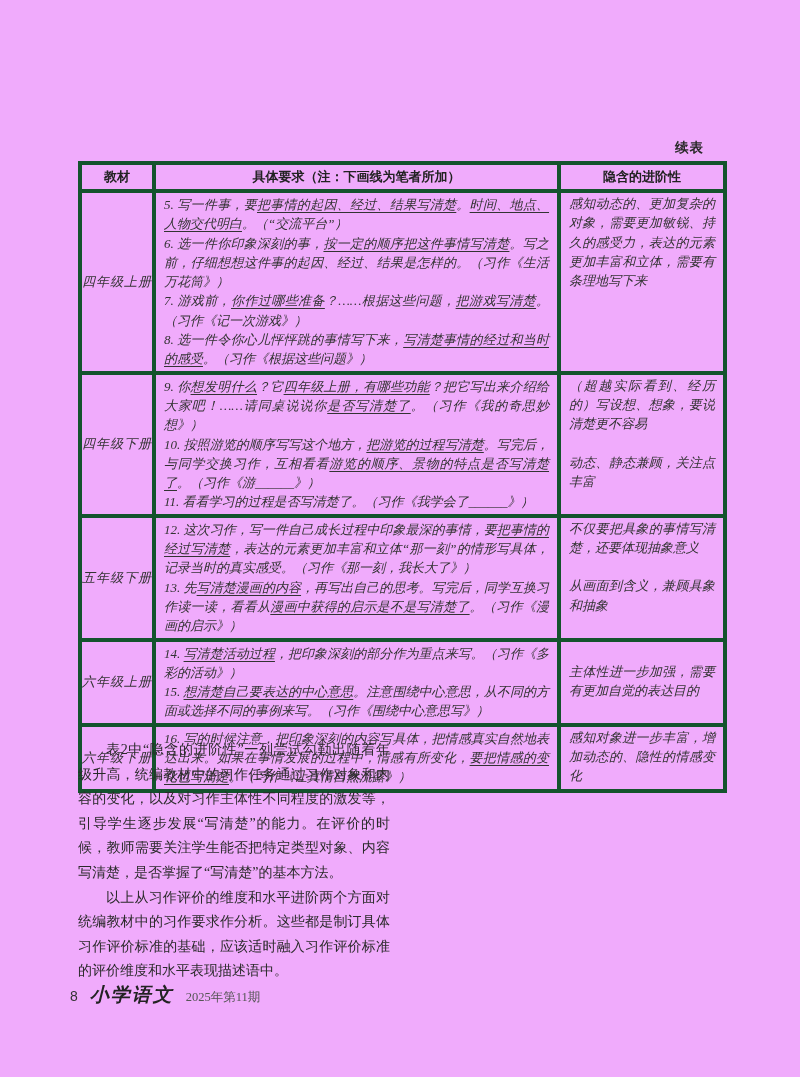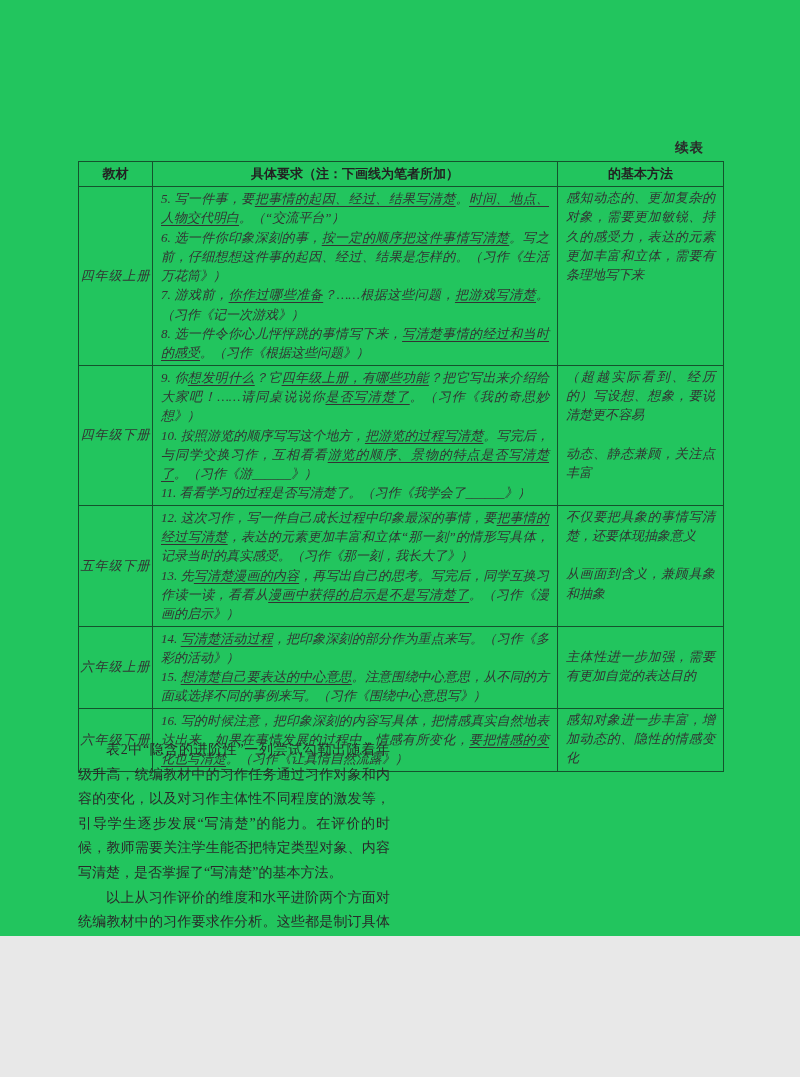--- a/index.html
+++ b/index.html
@@ -1,22 +1,22 @@
 <!DOCTYPE html>
 <html><head>
 <meta charset="utf-8">
 <style>
   * { margin: 0; padding: 0; box-sizing: border-box; }
   html, body { background: #e8e8e8; }
   .page {
     position: relative;
     width: 800px;
-    height: 936px;
+    height: 1077px;
     margin: 0 auto;
-    background: #22c55e;
+    background: #f0abfc;
     color: #2a2a2a;
     font-family: "Liberation Serif", "DejaVu Serif", serif;
     overflow: hidden;
   }
   
   .continued {
     position: absolute;
     top: 139px;
     right: 96px;
     font-size: 13.5px;
@@ -26,21 +26,21 @@
   
   table.req-table {
     position: absolute;
     left: 78px;
     top: 161px;
     width: 645px;
     border-collapse: collapse;
     table-layout: fixed;
   }
   table.req-table th, table.req-table td {
-    border: 1px solid #14532d;
+    border: 4px solid #14532d;
   }
   table.req-table th {
     font-family: "Liberation Sans", "DejaVu Sans", sans-serif;
     font-weight: bold;
     font-size: 13px;
     padding: 3px 2px;
     text-align: center;
     color: #222;
   }
   td.grade {
@@ -131,21 +131,21 @@
   <table class="req-table">
     <colgroup>
       <col style="width:74px">
       <col style="width:405px">
       <col style="width:166px">
     </colgroup>
     <thead>
       <tr>
         <th>教材</th>
         <th>具体要求（注：下画线为笔者所加）</th>
-        <th>的基本方法</th>
+        <th>隐含的进阶性</th>
       </tr>
     </thead>
     <tbody>
         <tr>
           <td class="grade">四年级上册</td>
           <td class="req">
             <div><span>5. 写一件事，要</span><span class="u">把事情的起因、经过、结果写清楚</span><span>。</span><span class="u">时间、地点、人物交代明白</span><span>。（“交流平台”）</span></div>
             <div><span>6. 选一件你印象深刻的事，</span><span class="u">按一定的顺序把这件事情写清楚</span><span>。写之前，仔细想想这件事的起因、经过、结果是怎样的。（习作《生活万花筒》）</span></div>
             <div><span>7. 游戏前，</span><span class="u">你作过哪些准备</span><span>？……根据这些问题，</span><span class="u">把游戏写清楚</span><span>。（习作《记一次游戏》）</span></div>
             <div><span>8. 选一件令你心儿怦怦跳的事情写下来，</span><span class="u">写清楚事情的经过和当时的感受</span><span>。（习作《根据这些问题》）</span></div>

